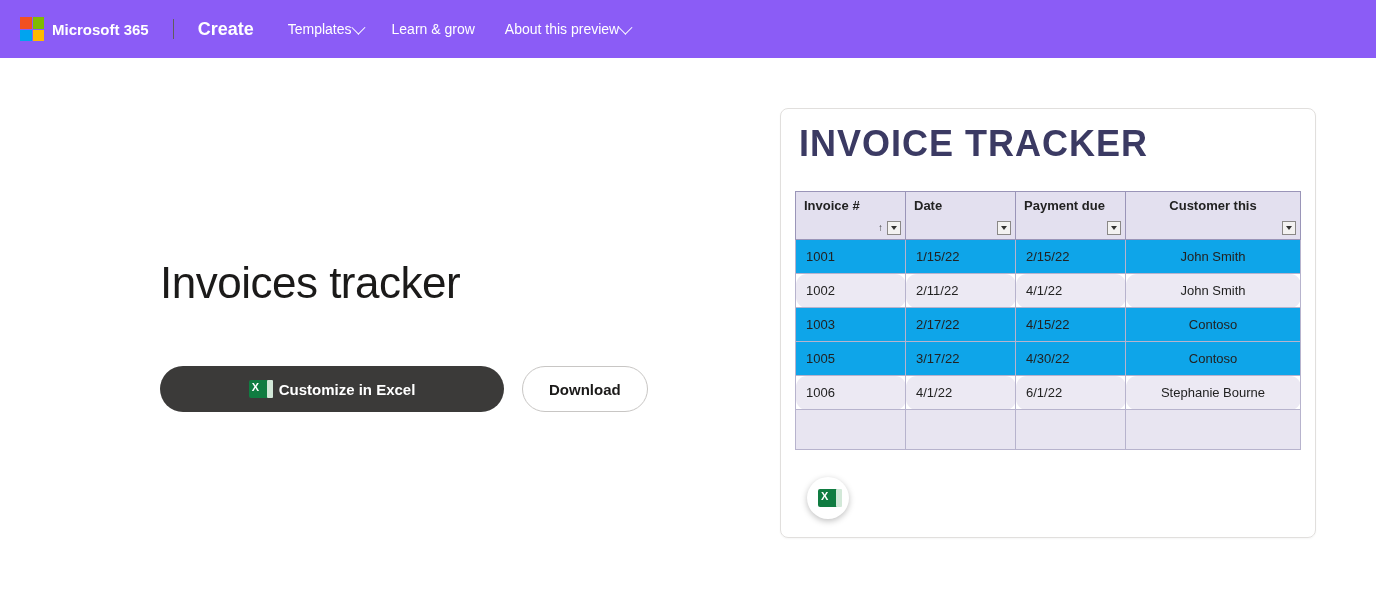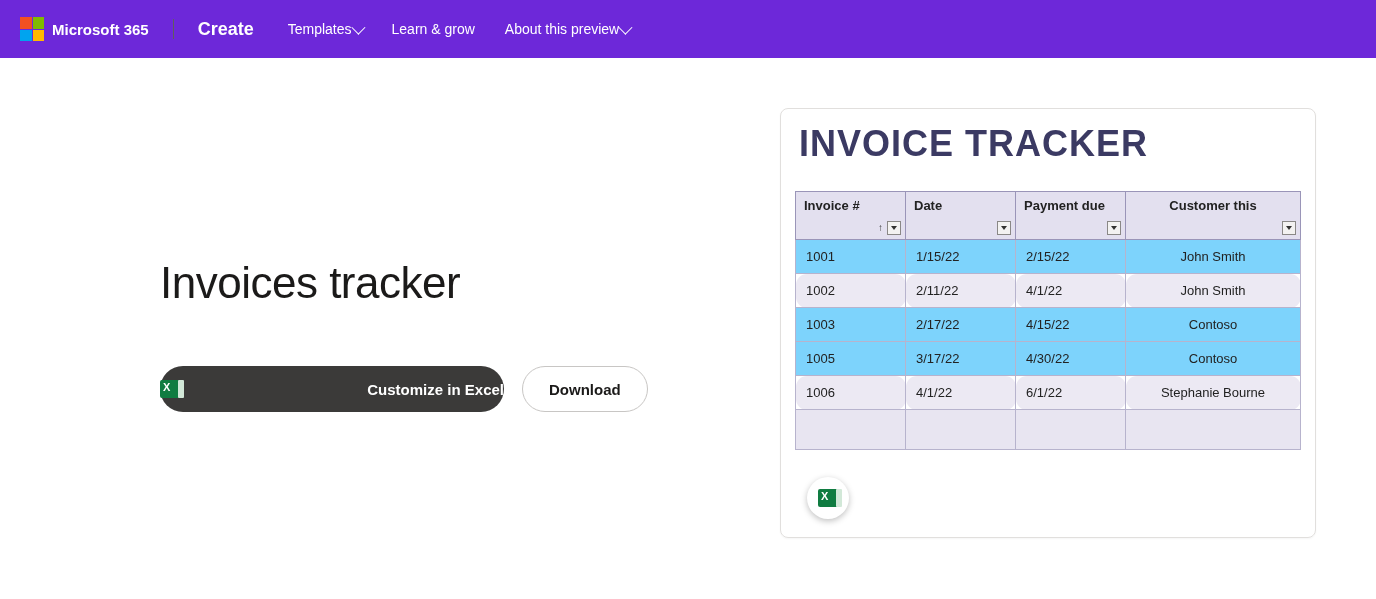--- a/index.html
+++ b/index.html
@@ -6,21 +6,21 @@
   body {
     font-family: "Segoe UI", -apple-system, BlinkMacSystemFont, sans-serif;
     background: #fff;
     width: 1376px;
     height: 599px;
     overflow: hidden;
   }
 
   
   .header {
-    background: #6d28d9;
+    background: #8b5cf6;
     height: 58px;
     display: flex;
     align-items: center;
     padding: 0 20px;
     gap: 20px;
     color: #fff;
   }
   .logo-group {
     display: flex;
     align-items: center;
@@ -60,21 +60,21 @@
     align-items:flex-start;
   }
   .left-col { flex:0 0 560px; padding-top:150px; }
   .page-title {
     font-size:44px; font-weight:400; color:#1b1a19;
     letter-spacing:-0.5px;
   }
   .btn-row { display:flex; gap:18px; margin-top:58px; }
   .btn {
     height:46px; border-radius:23px; display:flex;
-    align-items:center; justify-content:space-between; gap:10px;
+    align-items:center; justify-content:center; gap:10px;
     font-size:15px; font-weight:600; cursor:pointer; border:none;
   }
   .btn-primary {
     background:#3b3a39; color:#fff; width:344px;
   }
   .btn-secondary {
     background:#fff; color:#1b1a19;
     border:1px solid #c8c6c4; padding:0 26px;
   }
   .excel-icon {
@@ -118,21 +118,21 @@
     font-weight:700;
     position:relative;
     height:48px;
     vertical-align:top;
   }
   .tracker td {
     border:1px solid #b7b3cd;
     padding:8px 10px;
     height:34px;
   }
-  .tracker tr.odd td { background:#7dd3fc; }
+  .tracker tr.odd td { background:#0ea5e9; }
   .tracker tr.even td { background:#ece9f3;border-radius:11px; }
   .tracker tr.blank td { background:#e8e5f1; height:40px; }
   .tracker td.center, .tracker th.center { text-align:center; }
 
   .filter-btn {
     position:absolute; bottom:4px; right:4px;
     width:14px; height:14px;
     background:#f3f2f1;
     border:1px solid #8a8886;
     display:flex; align-items:center; justify-content:center;

